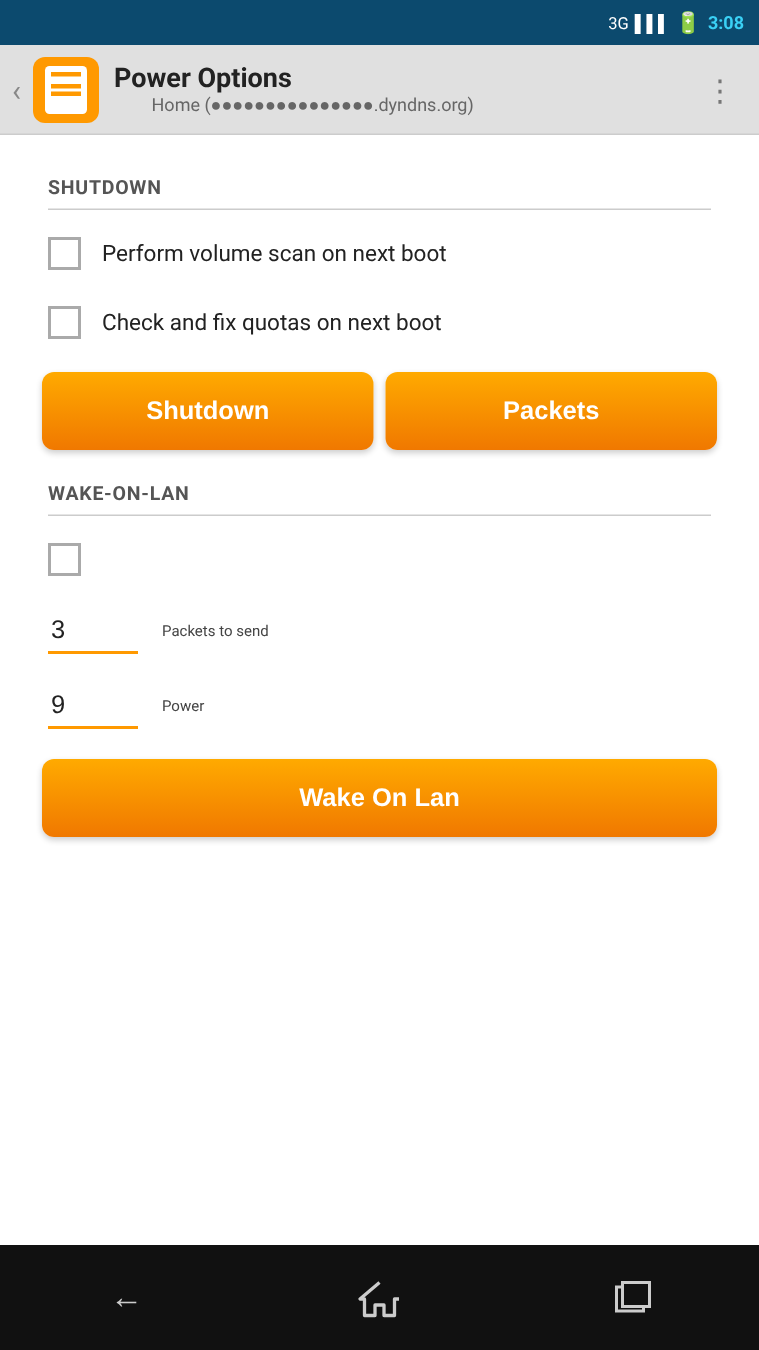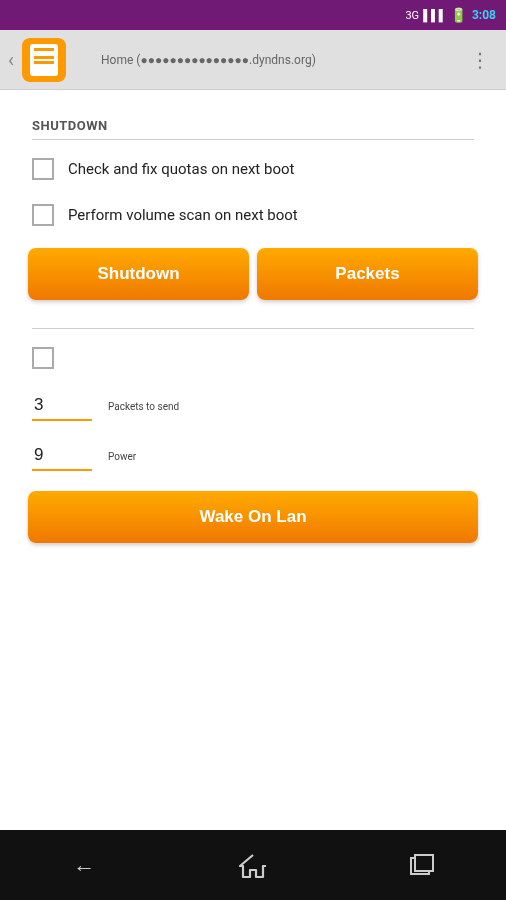--- a/index.html
+++ b/index.html
@@ -8,21 +8,21 @@
       height: 900px;
       font-family: 'Roboto', Arial, sans-serif;
       background: #fff;
       overflow: hidden;
       display: flex;
       flex-direction: column;
     }
 
     
     .status-bar {
-      background: #701a75;
+      background: #0c4a6e;
       height: 30px;
       display: flex;
       align-items: center;
       justify-content: flex-end;
       padding: 0 10px;
       gap: 6px;
       flex-shrink: 0;
     }
     .status-icons {
       display: flex;
@@ -231,48 +231,50 @@
     <span class="time-text">3:08</span>
   </div>
 </div>
 
 <div class="app-header">
   <span class="back-arrow">‹</span>
   <div class="app-icon">
     <div class="app-icon-inner"></div>
   </div>
   <div class="header-text">
+    <div class="header-title">Power Options</div>
     <div class="header-subtitle">Home (●●●●●●●●●●●●●●●.dyndns.org)</div>
   </div>
   <span class="more-icon">⋮</span>
 </div>
 
 <div class="main-content">
 
   <div class="section-header">
     <div class="section-title">SHUTDOWN</div>
     <div class="section-divider"></div>
   </div>
 
   <div class="checkbox-row">
     <div class="checkbox"></div>
-    <span class="checkbox-label">Check and fix quotas on next boot</span>
+    <span class="checkbox-label">Perform volume scan on next boot</span>
   </div>
 
   <div class="checkbox-row">
     <div class="checkbox"></div>
-    <span class="checkbox-label">Perform volume scan on next boot</span>
+    <span class="checkbox-label">Check and fix quotas on next boot</span>
   </div>
 
   <div class="button-row">
     <button class="orange-button">Shutdown</button>
     <button class="orange-button">Packets</button>
   </div>
 
   <div class="section-header">
+    <div class="section-title">WAKE-ON-LAN</div>
     <div class="section-divider"></div>
   </div>
 
   <div class="checkbox-row">
     <div class="checkbox"></div>
   </div>
 
   <div class="input-row">
     <input class="input-field" type="number" value="3" style="">
     <span class="input-label">Packets to send</span>

